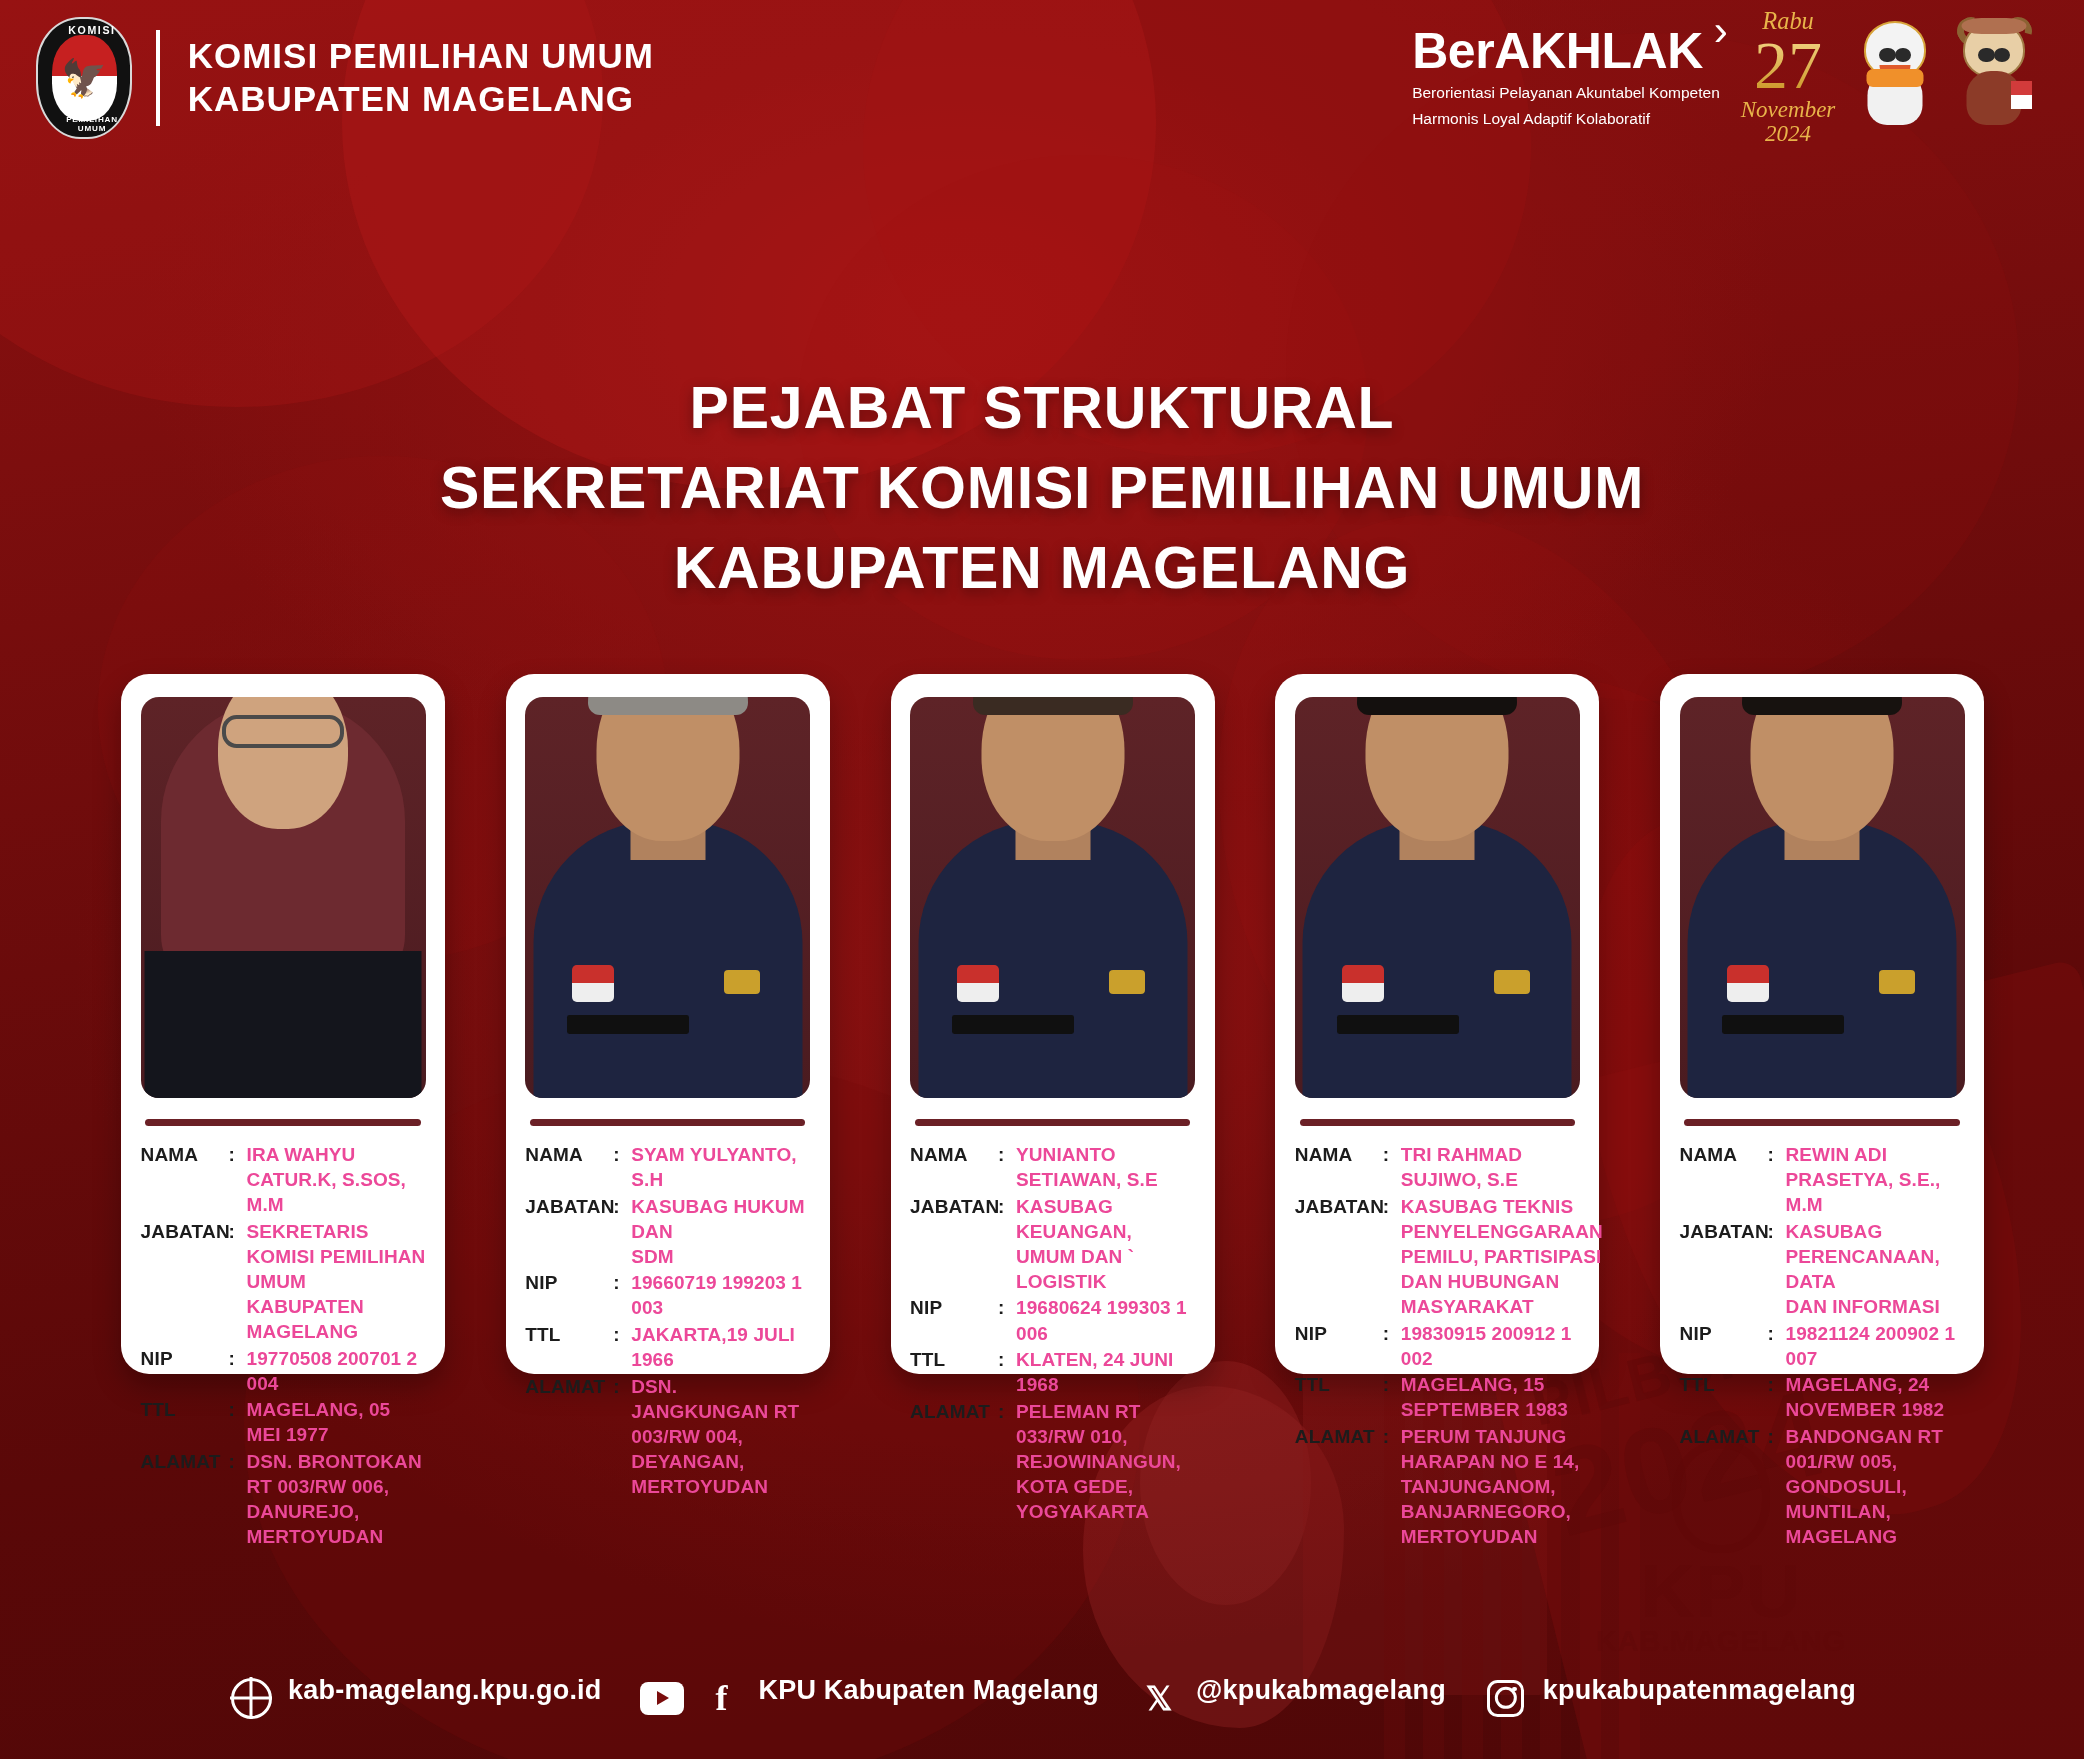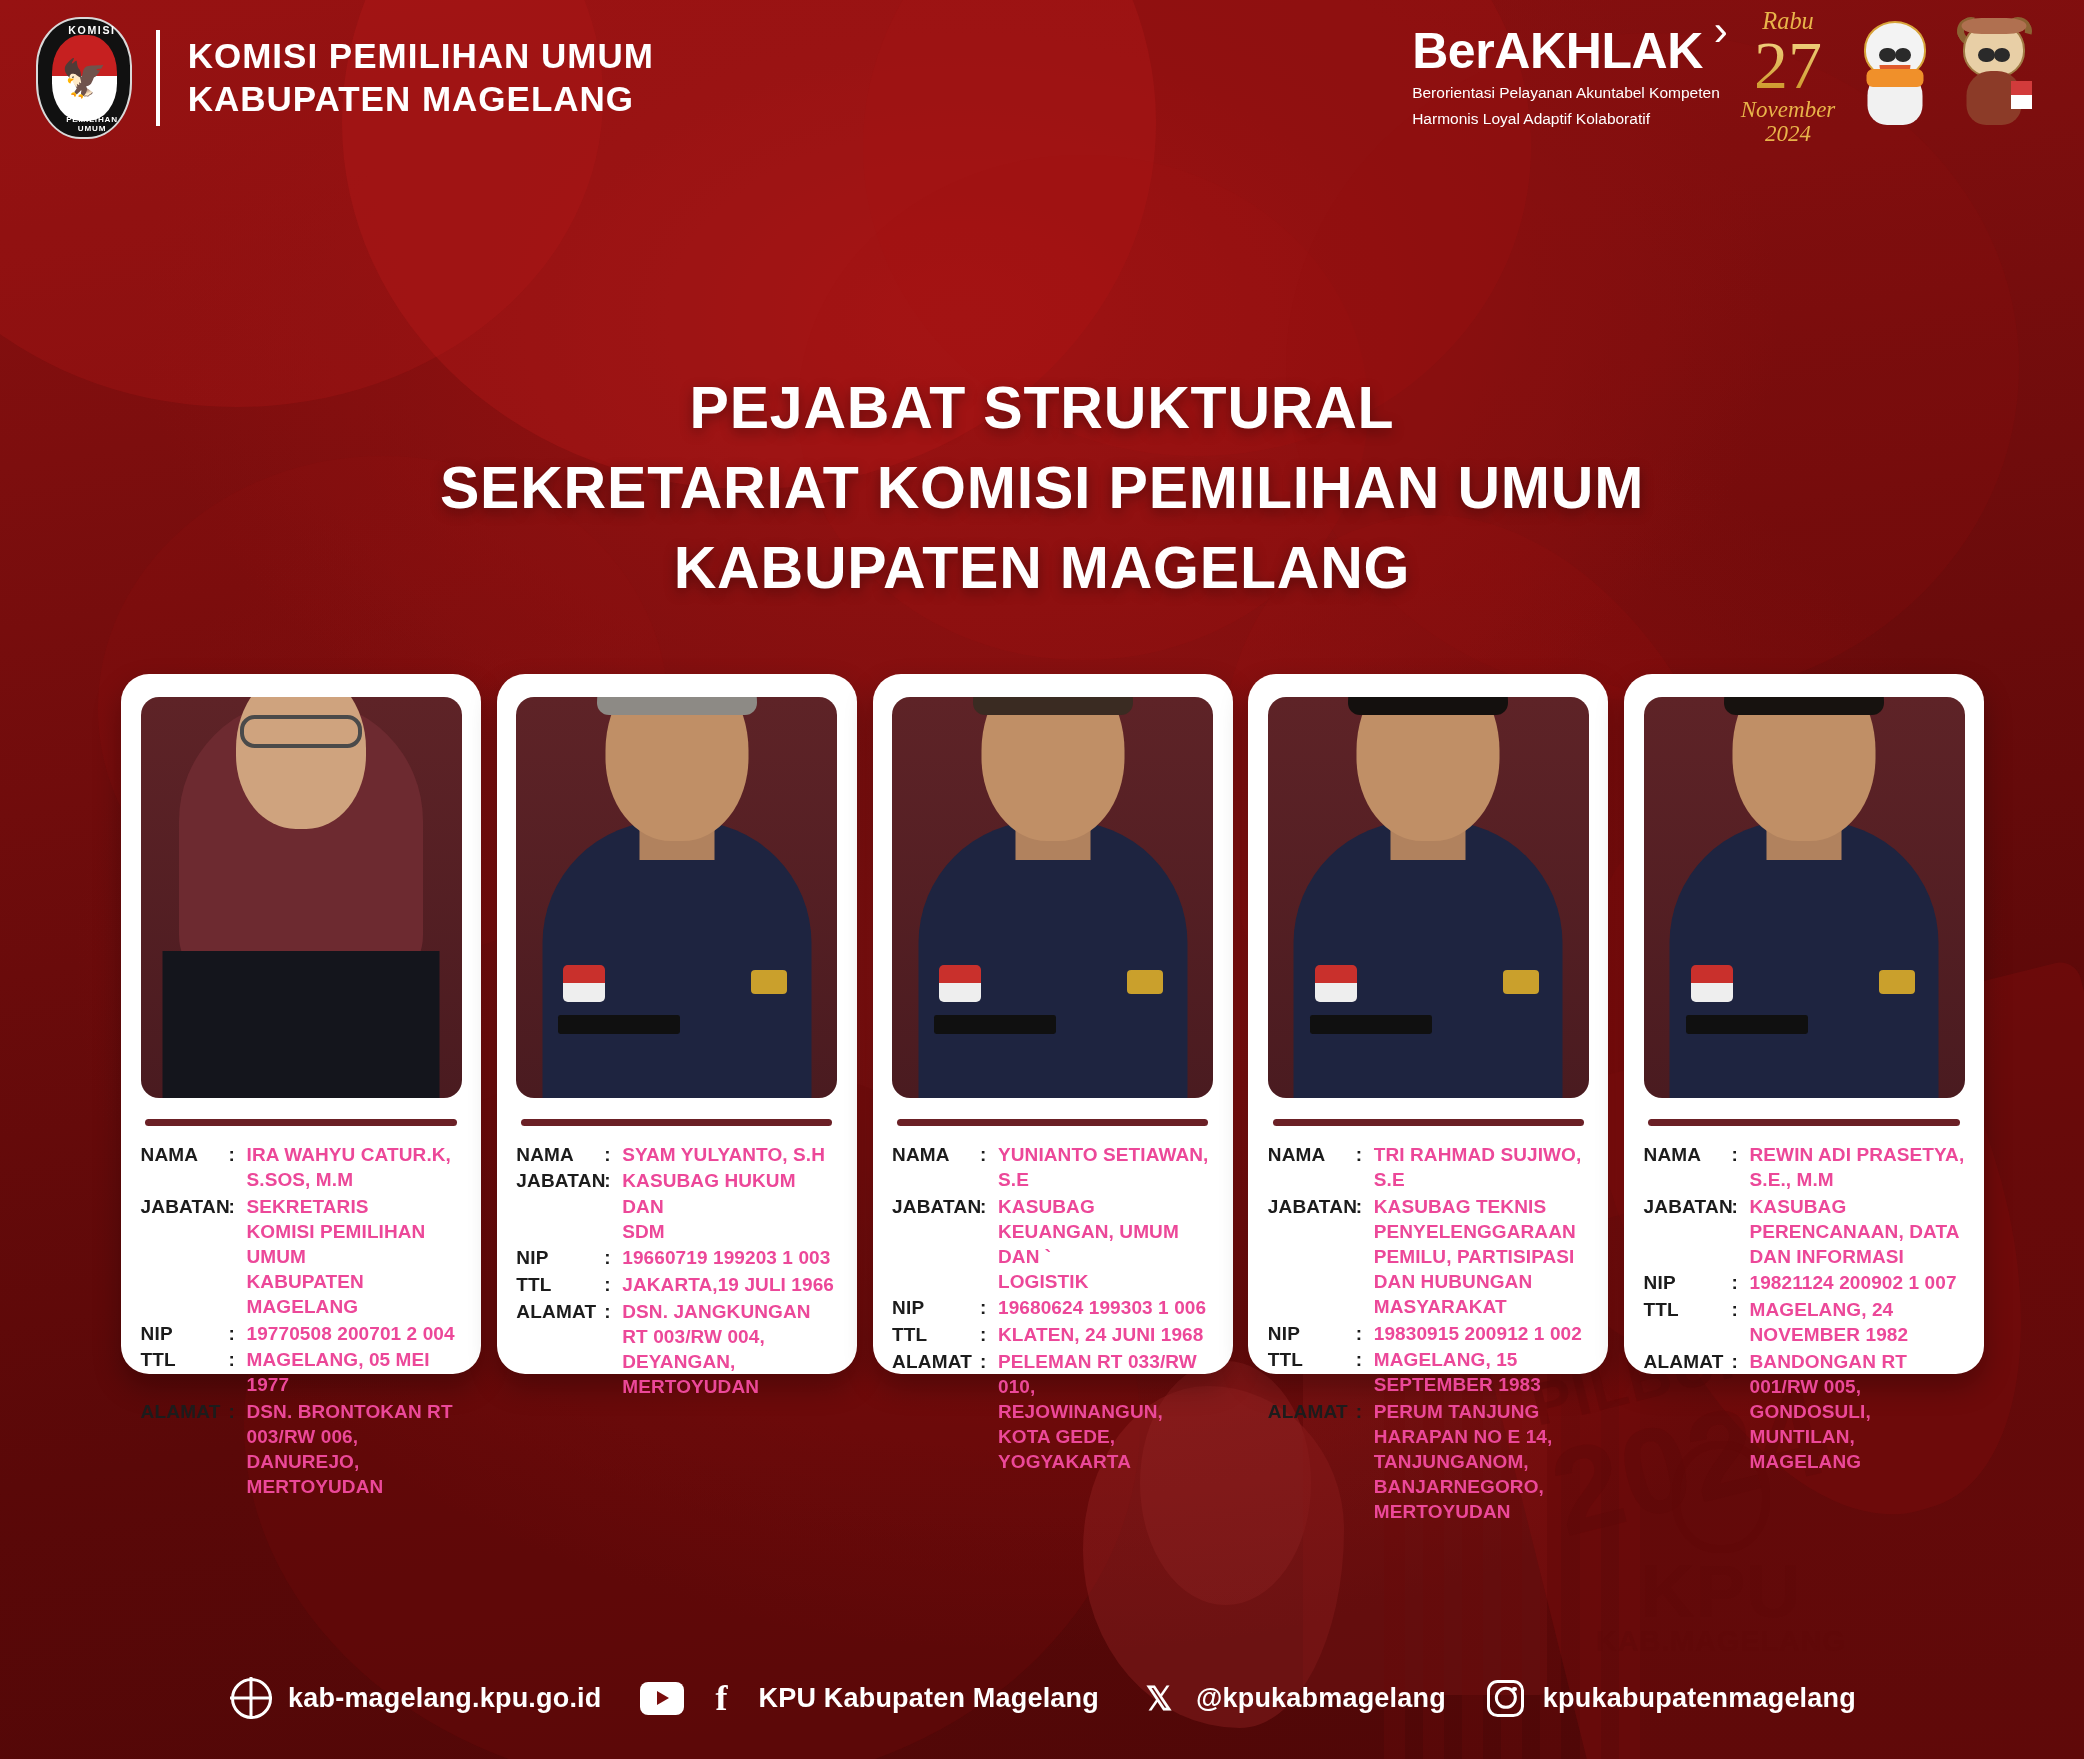--- a/index.html
+++ b/index.html
@@ -106,21 +106,21 @@
   .mascot.goat .flag{position:absolute;right:1.6px;top:64px;width:21px;height:28px;background:linear-gradient(#d23b3b 0 50%,#fff 50% 100%);}
 
   
   .title-block{position:absolute;left:0;right:0;top:368px;text-align:center;z-index:10;color:#fff;}
   .title-block div{font-size:59px;font-weight:800;letter-spacing:0.8px;line-height:1.36;
       text-shadow:0 4.1px 13px rgba(0,0,0,.35);}
 
   
   .cards{position:absolute;left:121px;top:674px;width:1863px;height:700px;
          display:flex;justify-content:space-between;align-items:flex-start;z-index:10;}
-  .card{width:360px;background:#fff;border-radius:28px;padding:23px 19.5px 24.4px;
+  .card{width:324px;background:#fff;border-radius:28px;padding:23px 19.5px 24.4px;
         box-shadow:0 13px 28px rgba(0,0,0,.28);display:flex;flex-direction:column;align-self:stretch;}
   .photo{width:100%;height:401px;border-radius:18px;overflow:hidden;position:relative;
          background:linear-gradient(#5e2327,#4a1b20);flex:0 0 auto;}
   .photo .bust{position:absolute;left:50%;bottom:0;transform:translateX(-50%);width:269px;height:277px;
          background:#1e2440;border-radius:122px 122px 0 0;}
   .photo .neck{position:absolute;left:50%;bottom:238px;transform:translateX(-50%);width:75px;height:65px;background:#b1825e;}
   .photo .face{position:absolute;left:50%;bottom:257px;transform:translateX(-50%);width:143px;height:181px;
          background:#c08f66;border-radius:50% 50% 46% 46%;}
   .photo .hair{position:absolute;left:50%;bottom:383px;transform:translateX(-50%);width:160px;height:78px;
          background:#2b2320;border-radius:81px 81px 14.7px 14.7px;}
@@ -141,21 +141,21 @@
   .rows{flex:1 1 auto;}
   .row{display:flex;align-items:flex-start;margin-bottom:1.6px;}
   .row .lbl{width:88px;flex:0 0 88px;font-size:19px;font-weight:700;color:#1c1c1c;letter-spacing:0.2px;line-height:1.32;}
   .row .col{width:18px;flex:0 0 18px;font-size:19px;font-weight:700;color:#1c1c1c;line-height:1.32;}
   .row .val{flex:1 1 auto;font-size:19px;font-weight:700;color:#ec4899;line-height:1.32;letter-spacing:0.1px;}
   .row .val .l2{display:block;}
 
   
   .footer{position:absolute;left:0;right:0;bottom:39px;z-index:10;
           display:flex;align-items:center;justify-content:center;gap:0;color:#fff;}
-  .f-item{display:flex;align-items:center;gap:14px;margin-right:37px;}
+  .f-item{display:flex;gap:14px;margin-right:37px;}
   .f-item:last-child{margin-right:0;}
   .f-ico{width:46px;height:46px;flex:0 0 auto;display:flex;align-items:center;justify-content:center;}
   .f-text{font-size:27px;font-weight:600;letter-spacing:0.2px;white-space:nowrap;}
   .yt{width:44px;height:33px;border-radius:8.1px;background:#fff;display:flex;align-items:center;justify-content:center;}
   .yt-tri{width:0;height:0;border-left:12.2px solid #7a0d0d;border-top:7.3px solid transparent;border-bottom:7.3px solid transparent;margin-left:3.3px;}
   .fb{font-size:36px;font-weight:800;color:#fff;line-height:1;font-family:"Liberation Serif",serif;}
   .xg{font-size:33px;font-weight:700;color:#fff;line-height:1;}
   .ig-box{width:37px;height:37px;border:3.3px solid #fff;border-radius:10.6px;position:relative;}
   .ig-box:before{content:"";position:absolute;left:50%;top:50%;transform:translate(-50%,-50%);
       width:16.3px;height:16.3px;border:3.3px solid #fff;border-radius:50%;}

